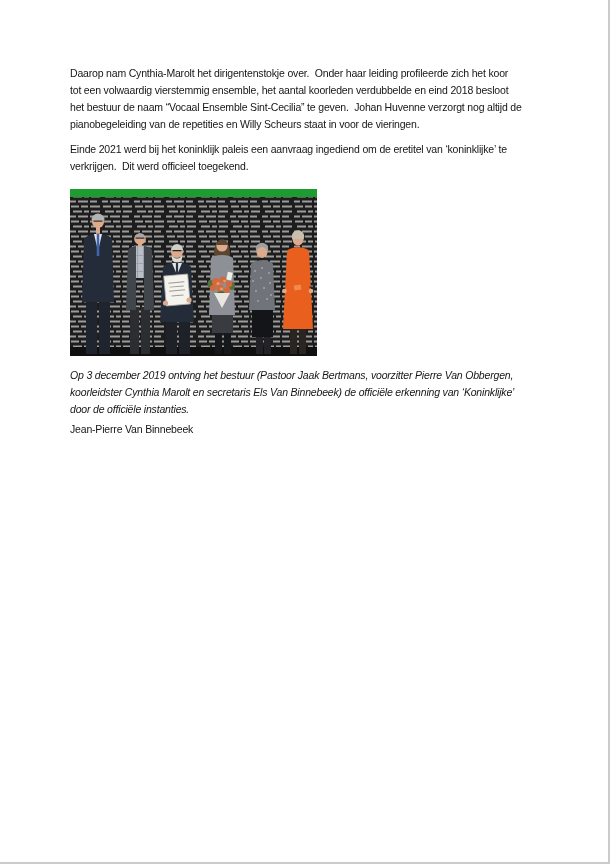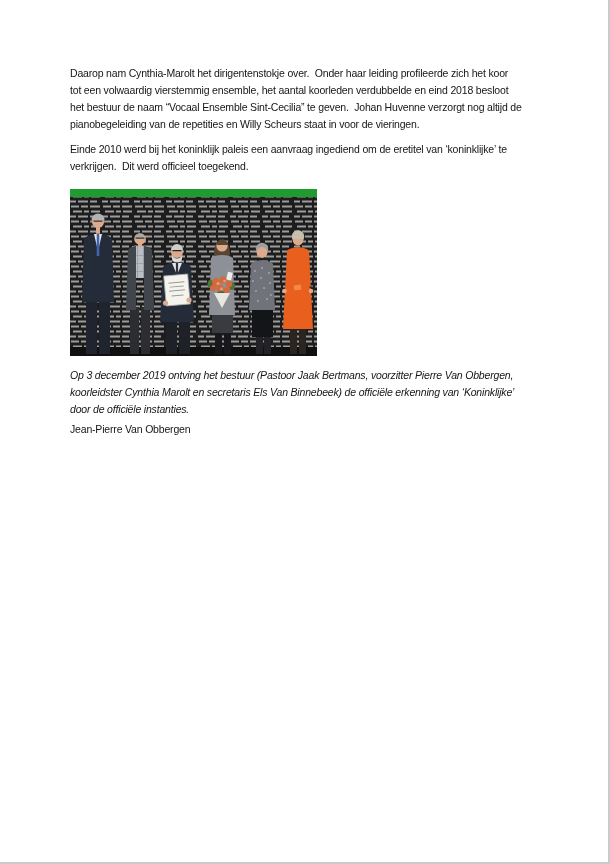--- a/index.html
+++ b/index.html
@@ -58,21 +58,21 @@
 <body>
 
 <div class="page">
   <div class="content">
 
     <p class="para">Daarop nam Cynthia-Marolt het dirigentenstokje over.  Onder haar leiding profileerde zich het koor
 tot een volwaardig vierstemmig ensemble, het aantal koorleden verdubbelde en eind 2018 besloot
 het bestuur de naam “Vocaal Ensemble Sint-Cecilia” te geven.  Johan Huvenne verzorgt nog altijd de
 pianobegeleiding van de repetities en Willy Scheurs staat in voor de vieringen.</p>
 
-    <p class="para">Einde 2010 werd bij het koninklijk paleis een aanvraag ingediend om de eretitel van ‘koninklijke’ te
+    <p class="para">Einde 2021 werd bij het koninklijk paleis een aanvraag ingediend om de eretitel van ‘koninklijke’ te
 verkrijgen.  Dit werd officieel toegekend.</p>
 
     <figure class="photo-fig" role="img" aria-label="Zes bestuursleden poseren voor een donkere muur vol witte inscripties; een man houdt de officiële erkenning vast en een vrouw draagt een boeket bloemen">
       <svg width="247" height="167" viewBox="0 0 247 167" xmlns="http://www.w3.org/2000/svg">
         <defs>
           <pattern id="inscr" width="32" height="15" patternUnits="userSpaceOnUse">
             <g opacity="0.7" fill="#d2d2d2">
               <rect x="1" y="1.5" width="8" height="2"></rect>
               <rect x="11" y="1.5" width="7" height="2"></rect>
               <rect x="20" y="1.5" width="10" height="2"></rect>
@@ -211,16 +211,16 @@
           <circle cx="228" cy="51" r="5.4" fill="#dcab8d"></circle>
           <path d="M222.6 50 a5.6 5.6 0 0 1 11 0 Z" fill="#c7c0ae"></path>
         </g>
       </svg>
     </figure>
 
     <p class="caption">Op 3 december 2019 ontving het bestuur (Pastoor Jaak Bertmans, voorzitter Pierre Van Obbergen,
 koorleidster Cynthia Marolt en secretaris Els Van Binnebeek) de officiële erkenning van ‘Koninklijke’
 door de officiële instanties.</p>
 
-    <p class="author">Jean-Pierre Van Obbergen</p>
+    <p class="author">Jean-Pierre Van Binnebeek</p>
 
   </div>
 </div>
 
 </body></html>

